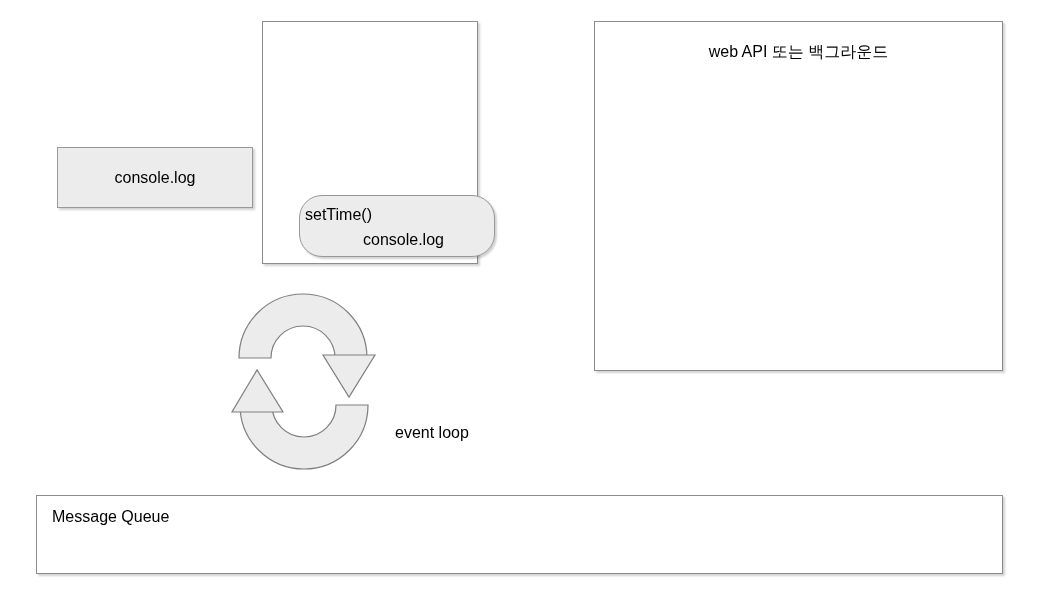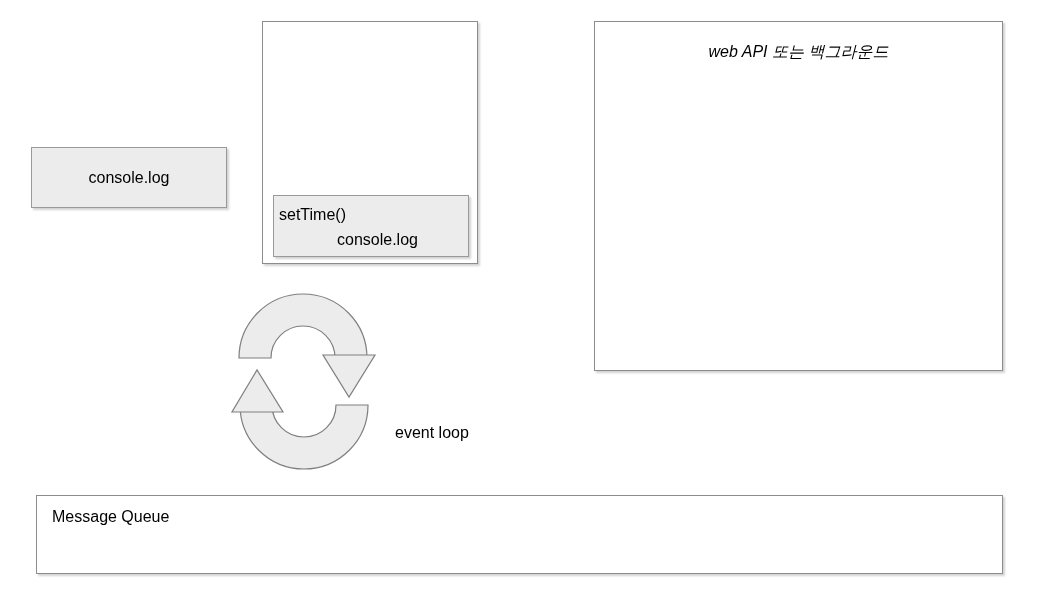--- a/index.html
+++ b/index.html
@@ -15,39 +15,41 @@
 
   .box {
     position: absolute;
     border: 1px solid var(--box-border, #8c8c8c);
     background: #ffffff;
     box-shadow: 2px 2px 2px rgba(0,0,0,0.18);
   }
   .filled {
     background: var(--filled-box-bg, #ececec);
     border-color: var(--filled-box-border, #999999);
+    margin-left: 26px;
   }
 
   #console-log-box {
     left: 31px; top: 147px; width: 196px; height: 61px;
     display: flex; align-items: center; justify-content: center;
     font-size: 16px;
   }
 
   #call-stack-box { left: 262px; top: 21px; width: 216px; height: 243px; }
   .box-title { text-align: center; padding-top: 20px; font-size: 16px; }
 
   #settime-box {
     left: 10px; top: 173px; width: 196px; height: 62px;
     font-size: 16px; line-height: 25px;
     padding: 6px 0 0 5px;
+    border-radius: 23px;
   }
   #settime-line2 { padding-left: 58px; }
 
-  #webapi-box { left: 594px; top: 21px; width: 409px; height: 350px; font-style: italic; }
+  #webapi-box { left: 594px; top: 21px; width: 409px; height: 350px; }
 
   #message-queue-box {
     left: 36px; top: 495px; width: 967px; height: 79px;
     font-size: 16px; padding: 12px 0 0 15px;
   }
 
   #event-loop-icon { position: absolute; left: 230px; top: 290px; width: 150px; height: 180px; }
   #event-loop-icon path {
     fill: var(--icon-fill, #ececec);
     stroke: var(--icon-stroke, #7f7f7f);

